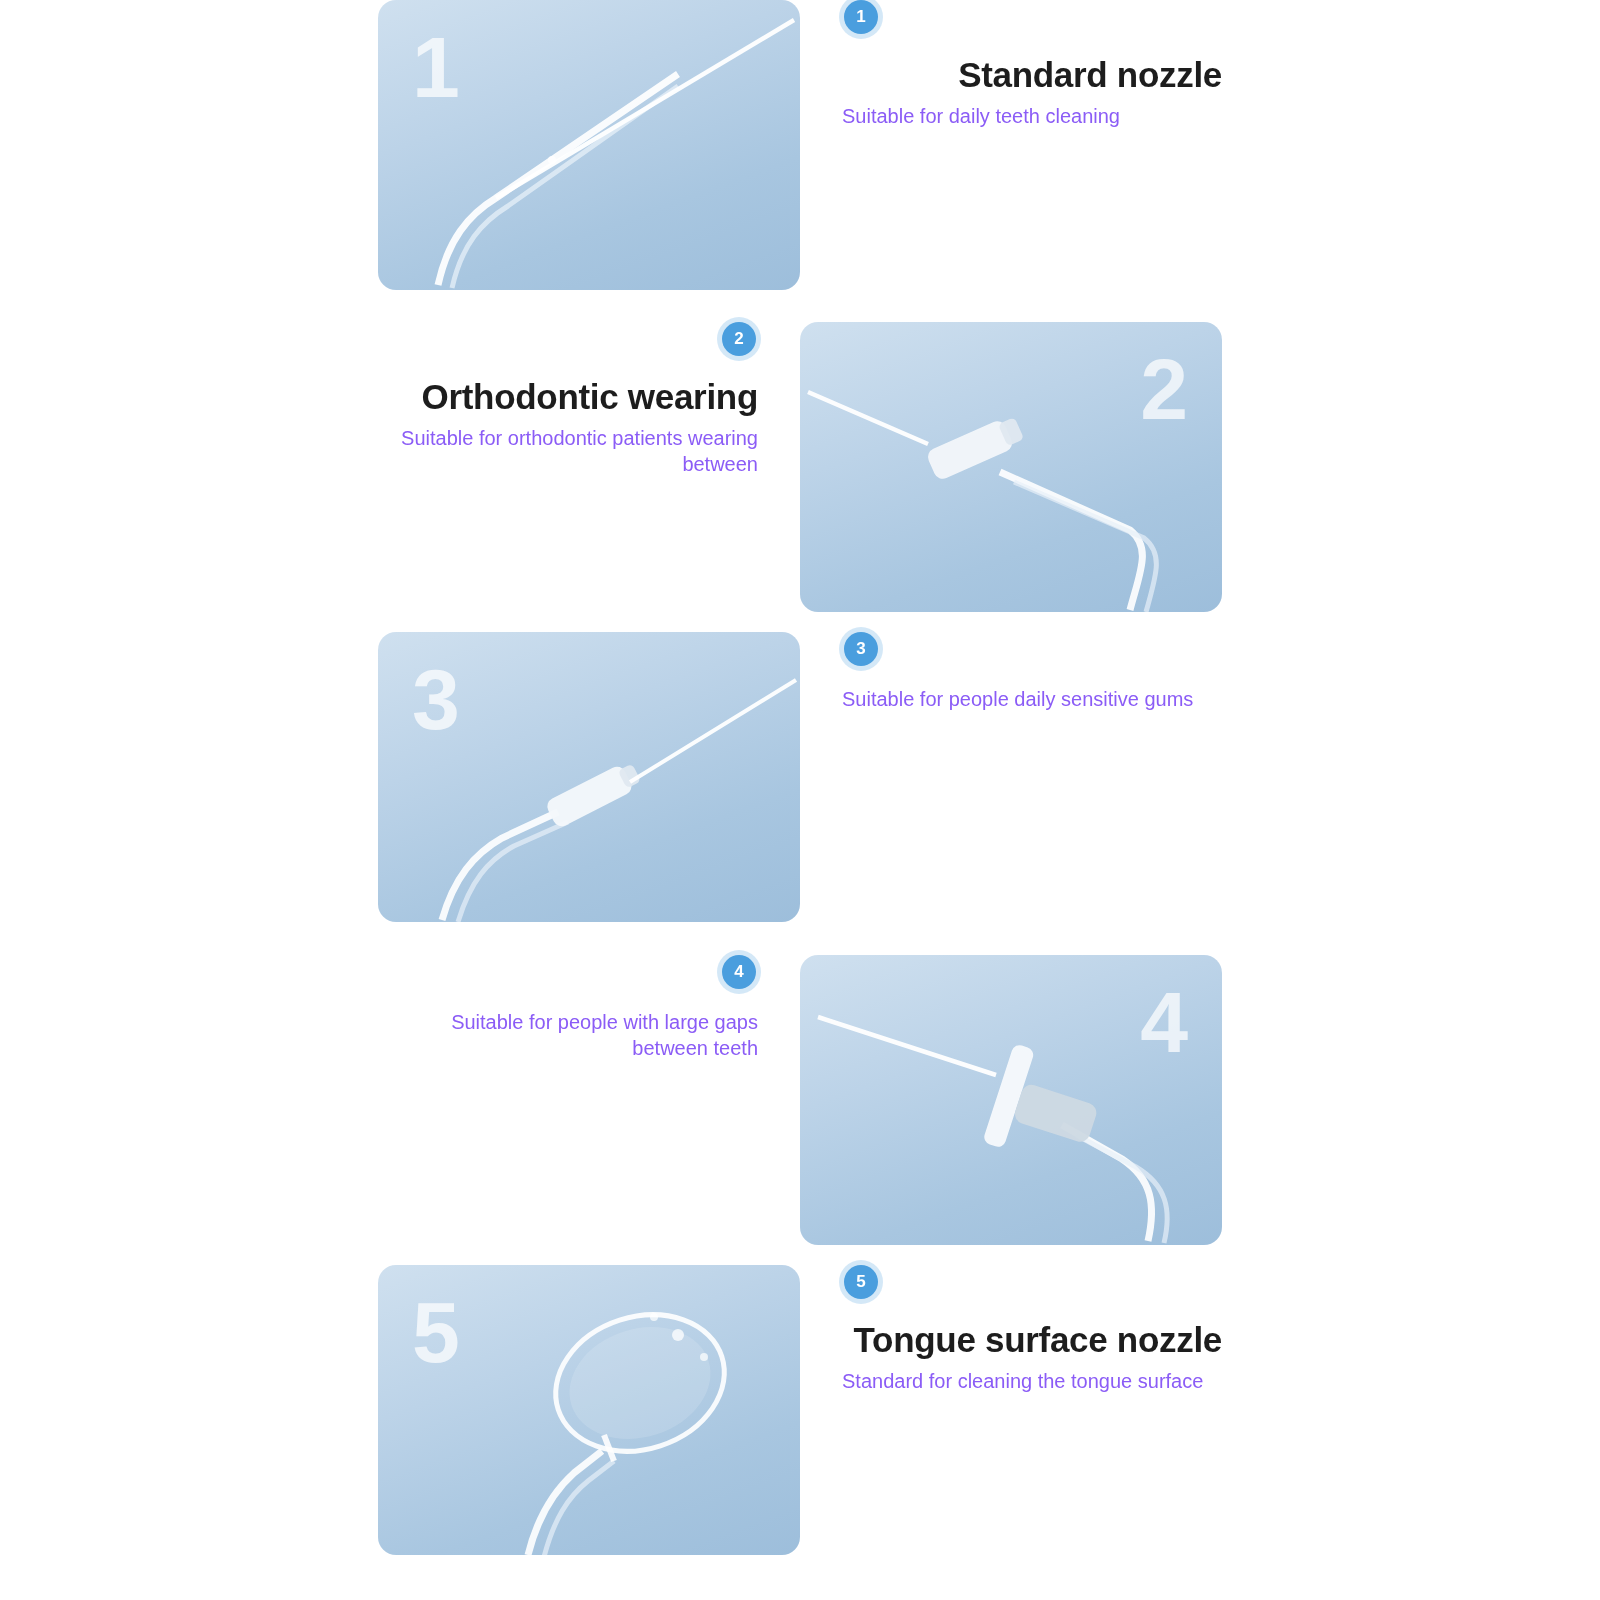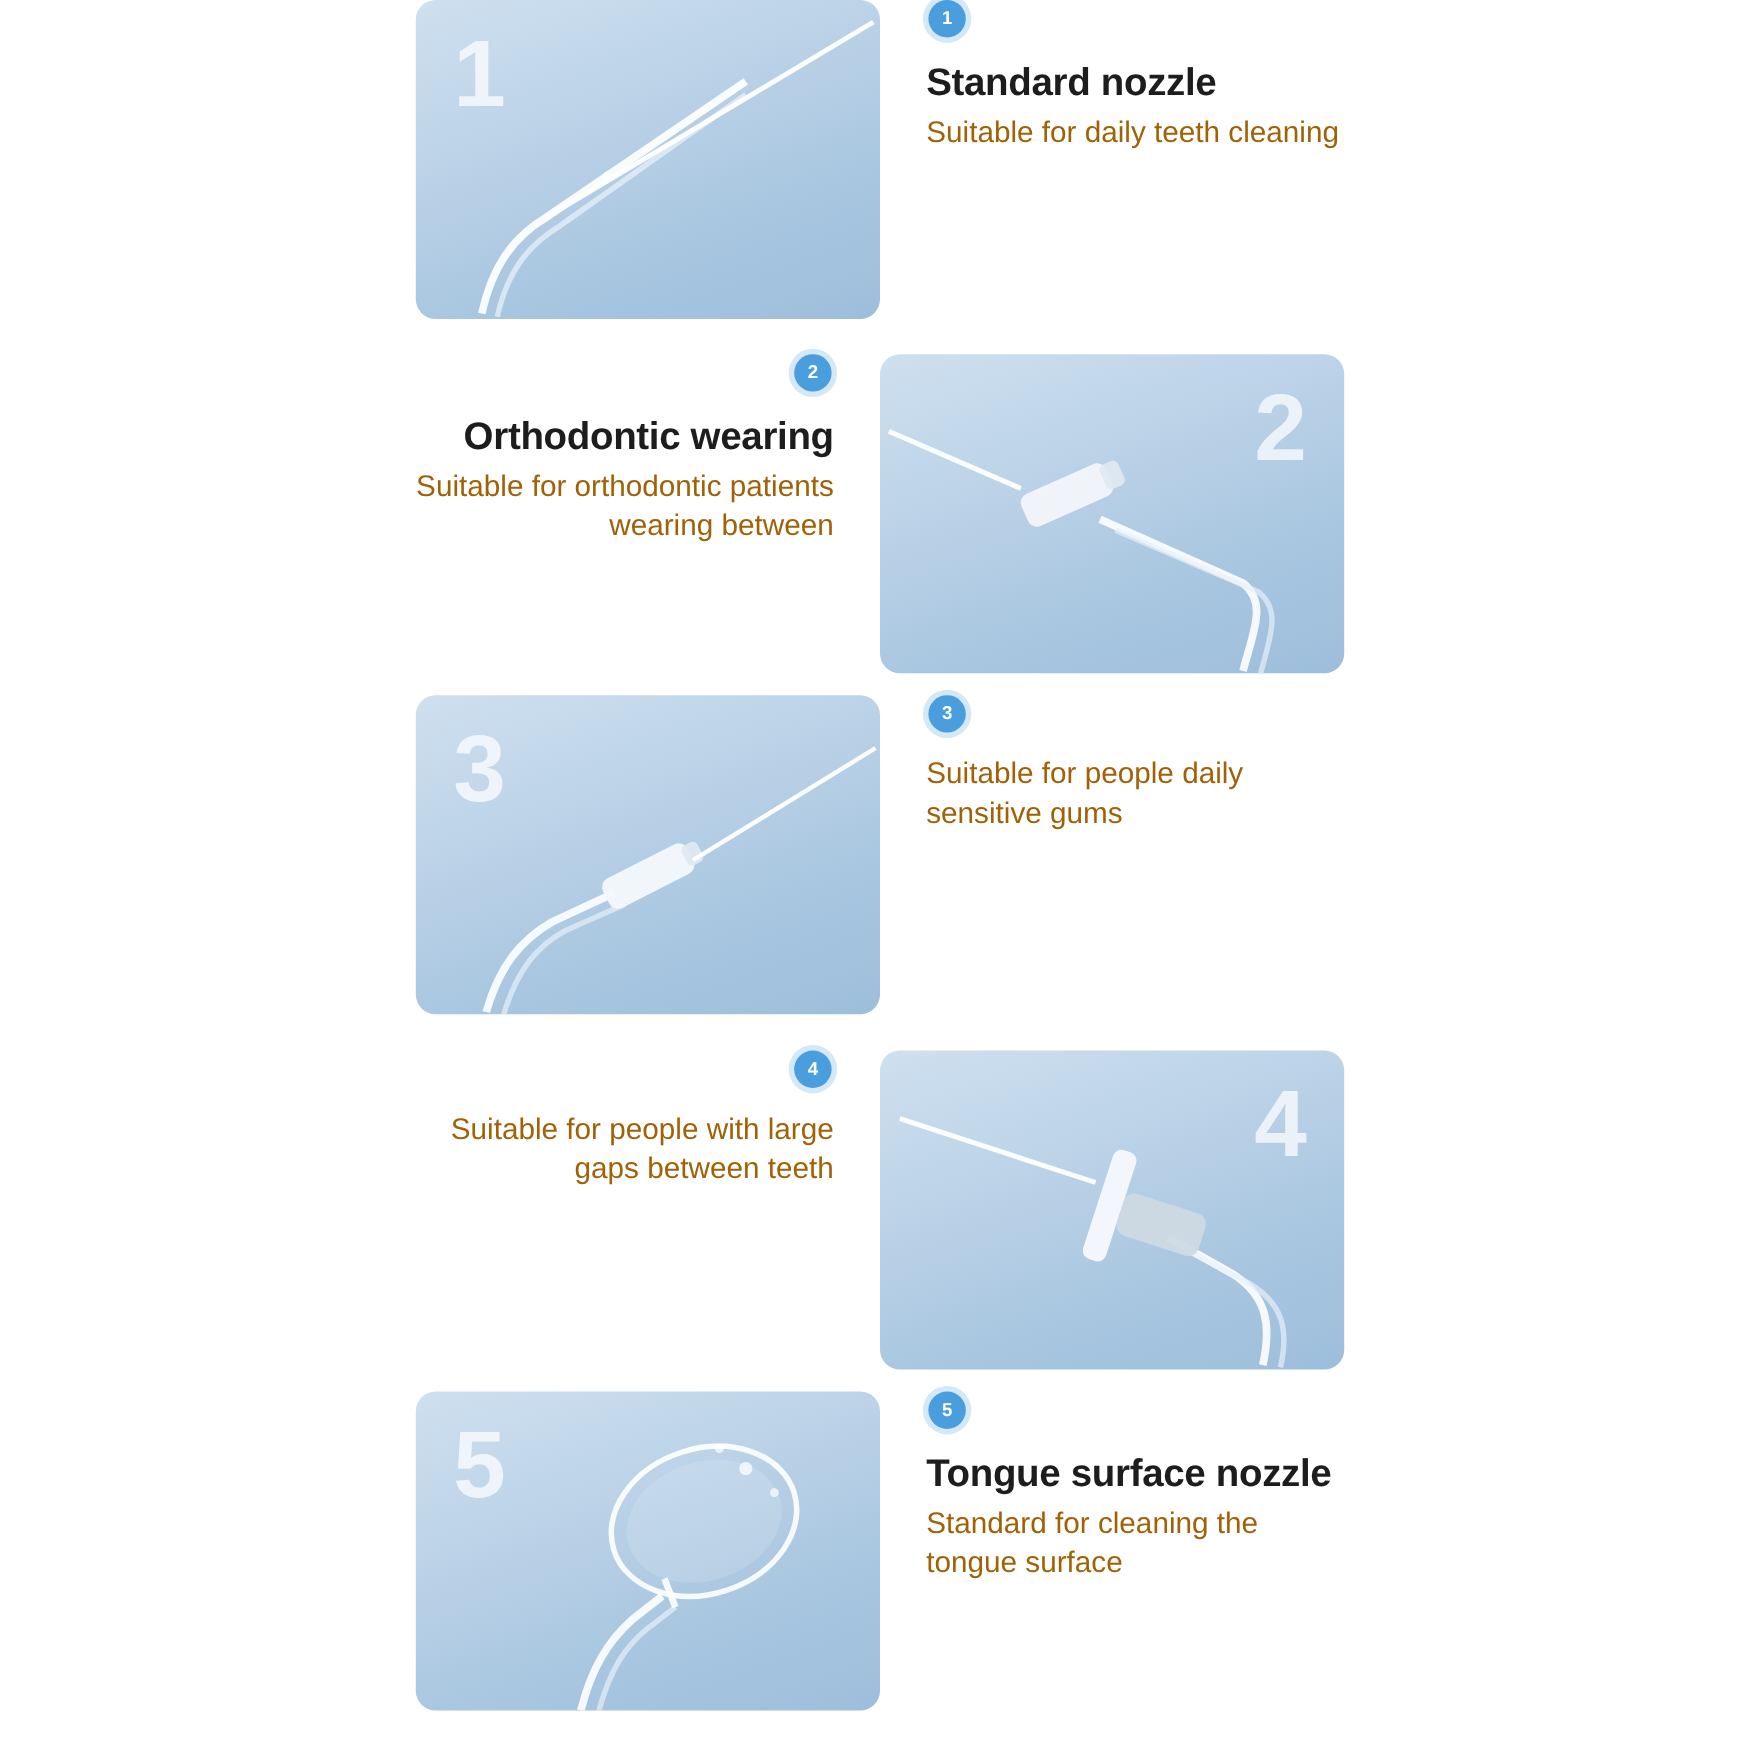--- a/index.html
+++ b/index.html
@@ -81,24 +81,25 @@
   .textblock.align-left .badge { left: 44px; }
   .textblock.align-right .badge { right: 44px; }
 
   .title {
     font-size: 35px;
     font-weight: bold;
     color: #1d1d1d;
     line-height: 1.22;
     margin: 0 0 6px 0;
     letter-spacing: -0.3px;
+    text-align: right;
   }
   .desc {
-    font-size: 27px;
-    color: #a16207;
+    font-size: 20px;
+    color: #8b5cf6;
     line-height: 1.32;
     margin: 0;
   }
 
   
   #row1 { top: 0px;    left: 378px; }
   #row2 { top: 322px;  left: 378px; }
   #row3 { top: 632px;  left: 378px; }
   #row4 { top: 955px;  left: 378px; }
   #row5 { top: 1265px; left: 378px; }

